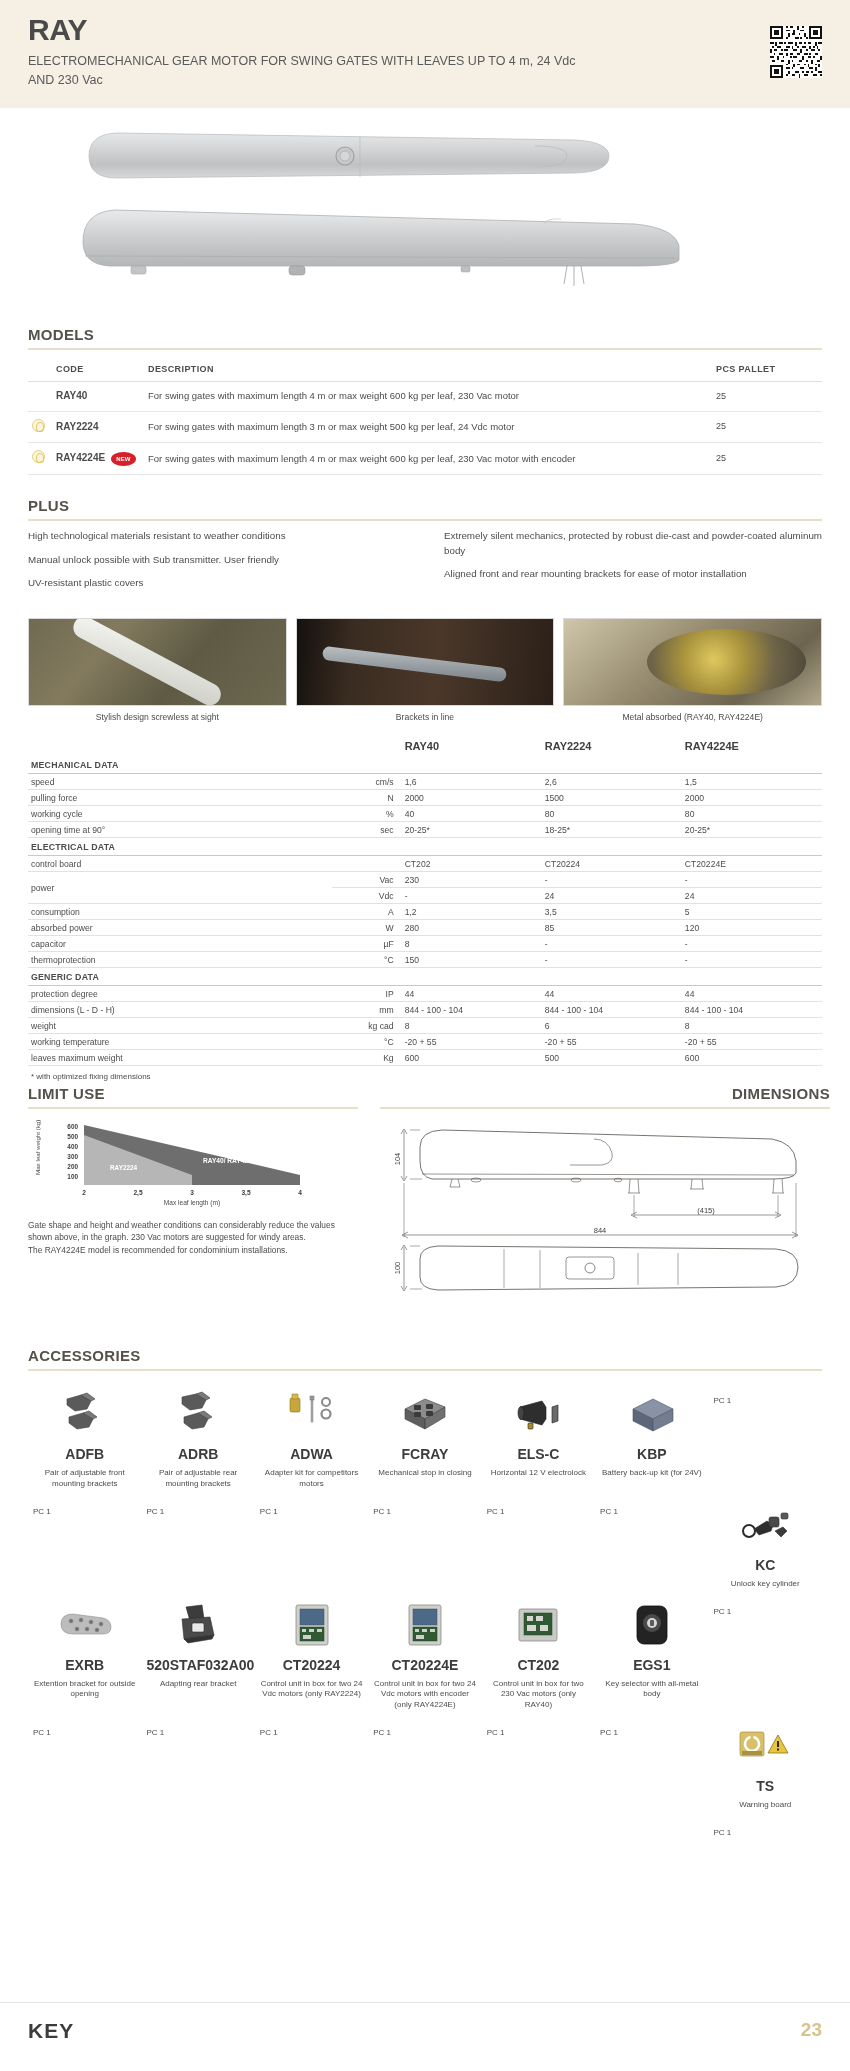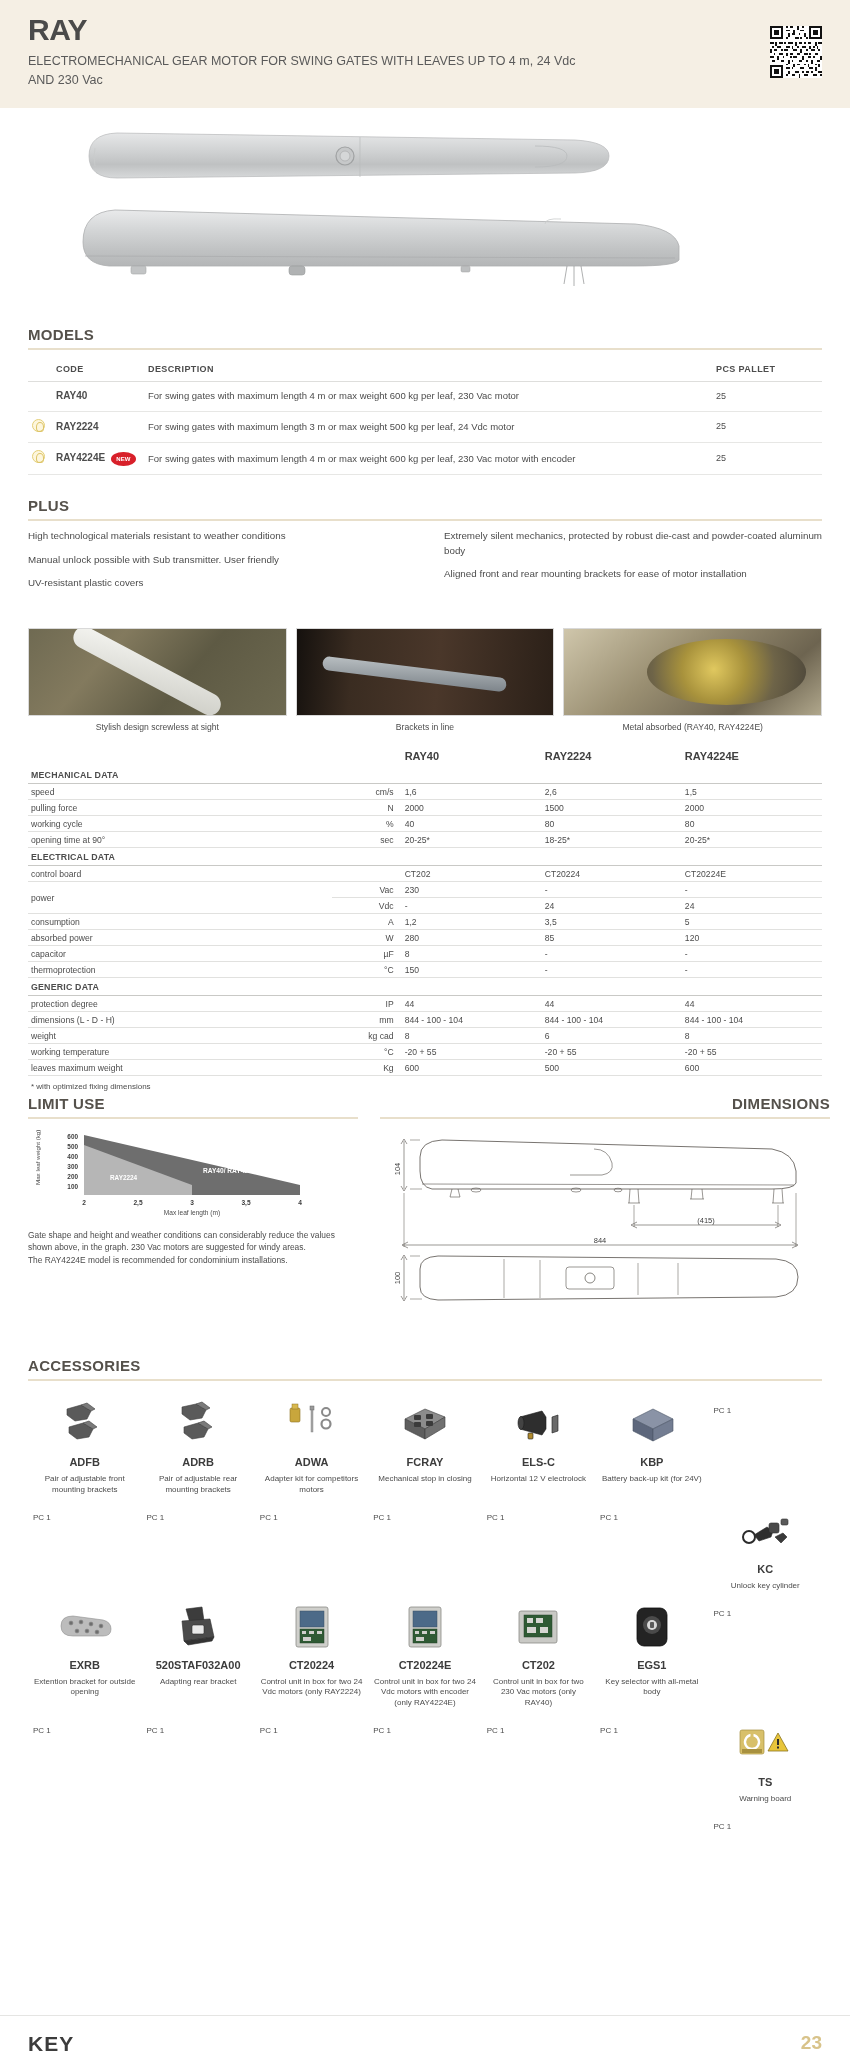--- a/index.html
+++ b/index.html
@@ -81,21 +81,21 @@
   }
   .code-cell { display:flex; align-items:center; gap:6px; }
 
   
   .plus-grid { display:flex; gap:38px; font-size:9.8px; color:#4c4c4c; }
   .plus-col { flex:1; }
   .plus-col p { margin:0 0 9px 0; line-height:1.5; }
   .plus-col p.just { text-align:justify; }
 
   
-  .features { display:flex; gap:9px; margin-top:28px; }
+  .features { display:flex; gap:9px; margin-top:18px; }
   .feat { flex:1; }
   .feat-img {
     width:100%; height:88px; border:1px solid #d9d9d9;
     position:relative; overflow:hidden;
   }
   .fimg1 { background:linear-gradient(130deg,#6f6a52 0%,#837a5e 30%,#5e5a44 60%,#6d6950 100%); }
   .fimg1::after {
     content:""; position:absolute; left:14%; top:36%; width:64%; height:26%;
     background:linear-gradient(165deg,#f4f4f0,#cfcfc8);
     border-radius:14px; transform:rotate(28deg);
@@ -151,27 +151,27 @@
 
   
   .acc-grid { display:flex; flex-wrap:wrap; margin-top:6px; }
   .acc {
     width:14.2857%; padding:8px 5px 0 5px; text-align:center;
     position:relative;
   }
   .acc-img {
     height:54px; display:flex; align-items:center; justify-content:center;
   }
-  .acc-code { font-size:11px; font-weight:bold; color:#3c3c3c; margin-top:5px; }
+  .acc-code { font-size:14px; font-weight:bold; color:#3c3c3c; margin-top:5px; }
   .acc-desc { font-size:8px; color:#4c4c4c; line-height:1.35; margin-top:6px; }
   .acc-pc { font-size:8px; color:#4c4c4c; text-align:left; padding-left:5px; margin-top:9px; }
 
   
   .footer {
-    position:absolute; left:0; bottom:0; width:850px; height:56px;
+    position:absolute; left:0; bottom:13px; width:850px; height:56px;
     border-top:1px solid #e5e5e3;
   }
   .brand {
     position:absolute; left:28px; top:16px;
     font-size:21px; font-weight:bold; letter-spacing:1px; color:#3c3c3c;
   }
   .pageno {
     position:absolute; right:28px; top:16px;
     font-size:19px; font-weight:bold; color:#d8c38a;
   }

